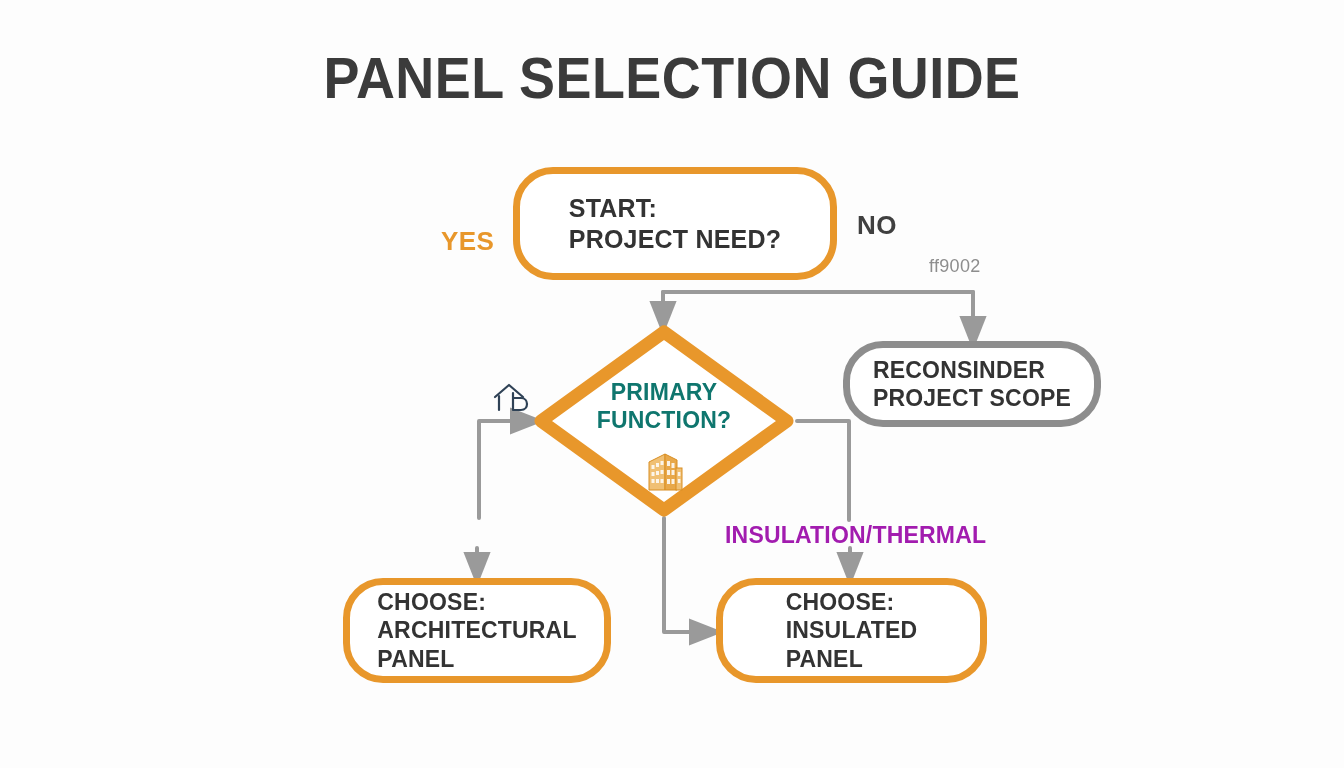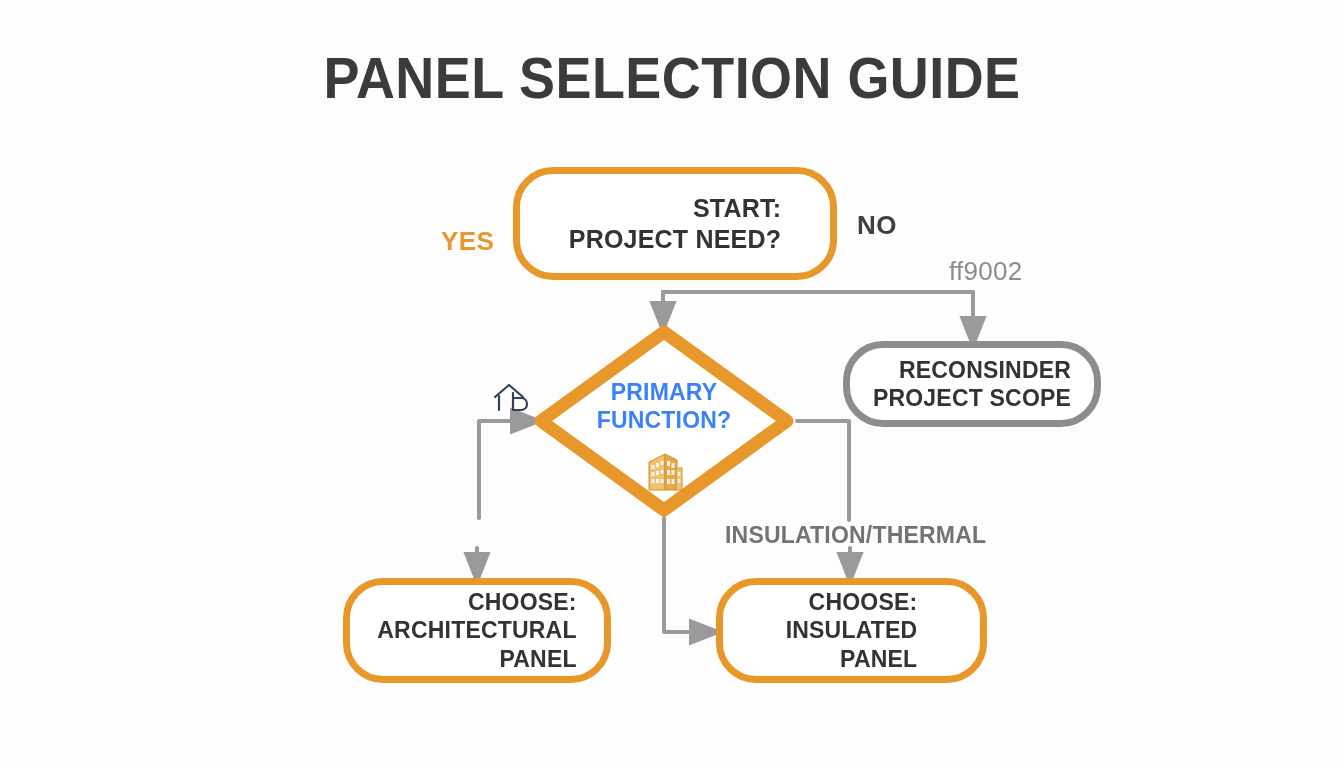--- a/index.html
+++ b/index.html
@@ -47,21 +47,21 @@
     pointer-events: none;
   }
   
   .node {
     position: absolute;
     box-sizing: border-box;
     background: #ffffff;
     display: flex;
     align-items: center;
     justify-content: center;
-    text-align: right;
+    text-align: left;
     color: #333333;
     font-weight: bold;
     line-height: 1.22;
     white-space: pre-line;
   }
   .node.orange {
     border: 7px solid #e8972b;
     border-radius: 40px;
   }
   .node.grey {
@@ -115,21 +115,21 @@
     height: 100%;
   }
   #diamond-label {
     position: absolute;
     left: 0;
     top: 53px;
     width: 260px;
     text-align: center;
     font-size: 23px;
     font-weight: bold;
-    color: #3b82f6;
+    color: #0f766e;
     line-height: 1.22;
     white-space: pre-line;
     letter-spacing: 0.2px;
   }
   #building-icon {
     position: absolute;
     left: 50%;
     top: 123px;
     transform: translateX(-50%);
     width: 42px;
@@ -151,38 +151,37 @@
   #label-no {
     left: 857px;
     top: 210px;
     font-size: 26px;
     color: #404040;
     letter-spacing: 0.4px;
   }
   #label-hex {
     left: 929px;
     top: 256px;
-    font-size: 26px;
+    font-size: 18px;
     font-weight: normal;
     color: #8d8d8d;
     letter-spacing: 0.3px;
-    margin-left: 20px;
   }
   #label-facade {
     left: 362px;
     top: 522px;
     font-size: 23px;
     color: #333333;
     letter-spacing: 0.2px;
   }
   #label-insulation {
     left: 725px;
     top: 522px;
     font-size: 23px;
-    color: #737373;
+    color: #a21caf;
     letter-spacing: 0.2px;
   }
   
   #house-icon {
     position: absolute;
     left: 491px;
     top: 381px;
     width: 40px;
     height: 34px;
   }

